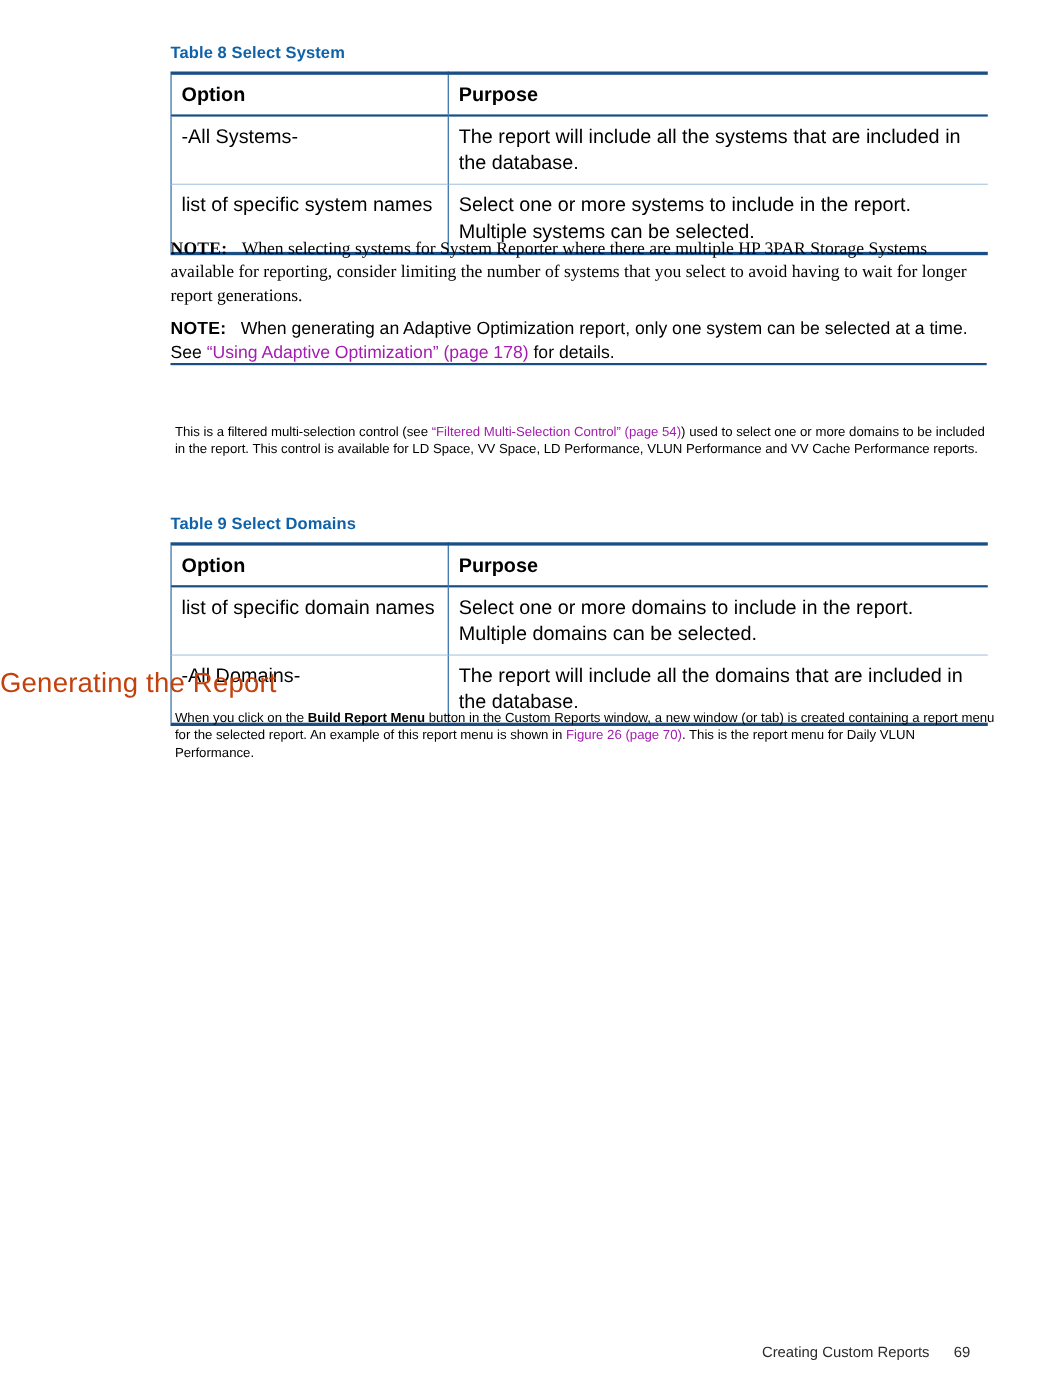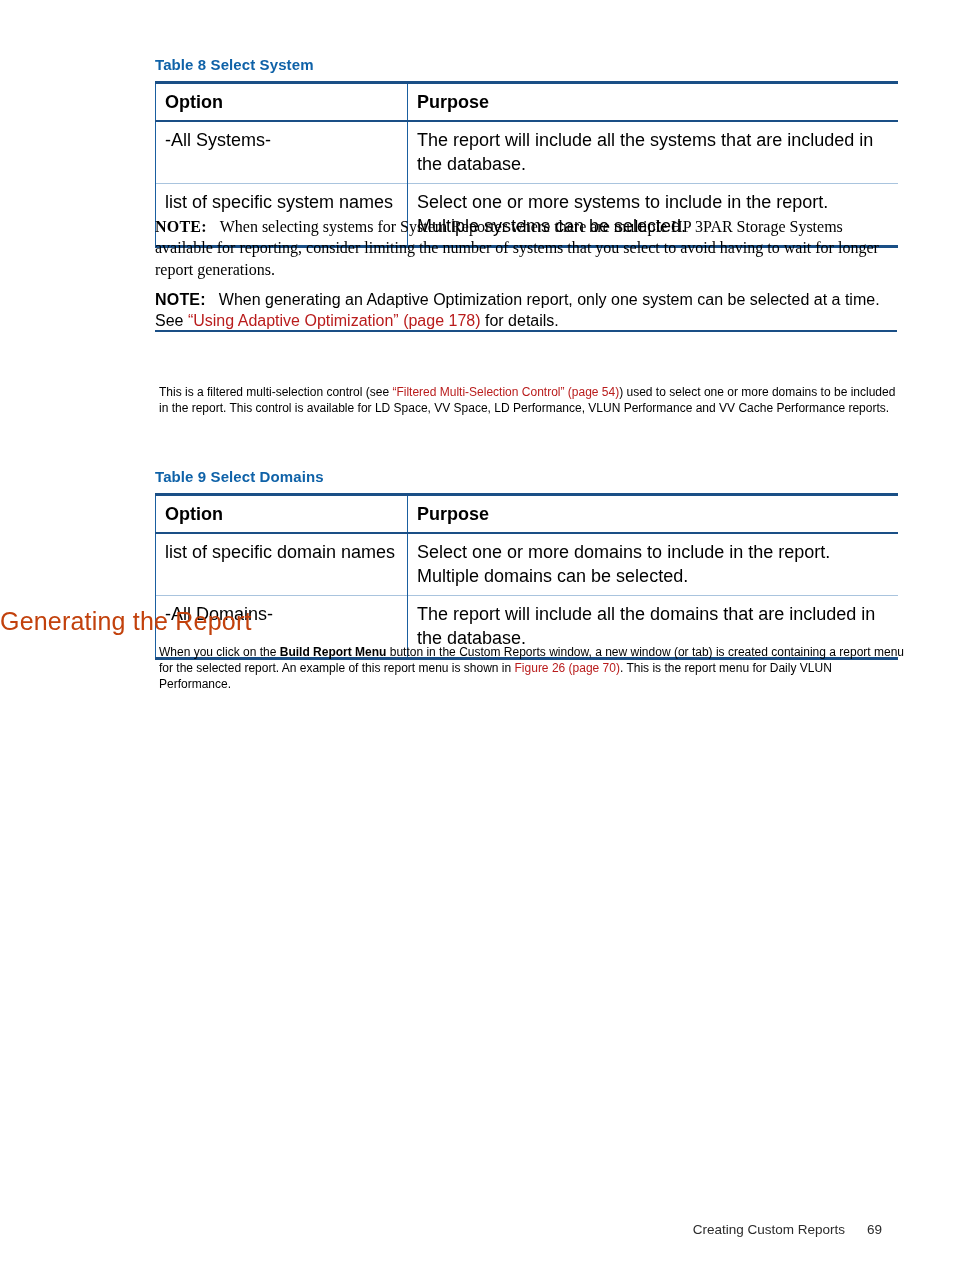--- a/index.html
+++ b/index.html
@@ -111,21 +111,21 @@
     letter-spacing: 0.2px;
   }
 
   
   p.body {
     font-size: 12px;
     line-height: 1.33;
     margin: 4px;
     width: 745px;
   }
-  .lnk { color: #b91c1c; }
+  .lnk { color: #a21caf; }
   .bold { font-weight: bold; }
 
   
   .footer {
     position: absolute;
     left: 0;
     top: 1222px;
     width: 948px;
     text-align: right;
     font-size: 13.5px;
@@ -136,21 +136,21 @@
   .footer .fnum { margin-left: 22px; }
 
   
   .pos { position: absolute; left: 0; width: 954px; }
 </style>
 </head>
 <body>
 
 <div class="page">
 
-  <div class="pos" style="top:56px;">
+  <div class="pos" style="top:40px;">
     <div class="col-body">
       <div class="table-caption">Table 8 Select System</div>
 
       <table class="doc-table">
         <colgroup>
             <col class="c1">
             <col class="c2">
           </colgroup>
         <thead>
           <tr>

